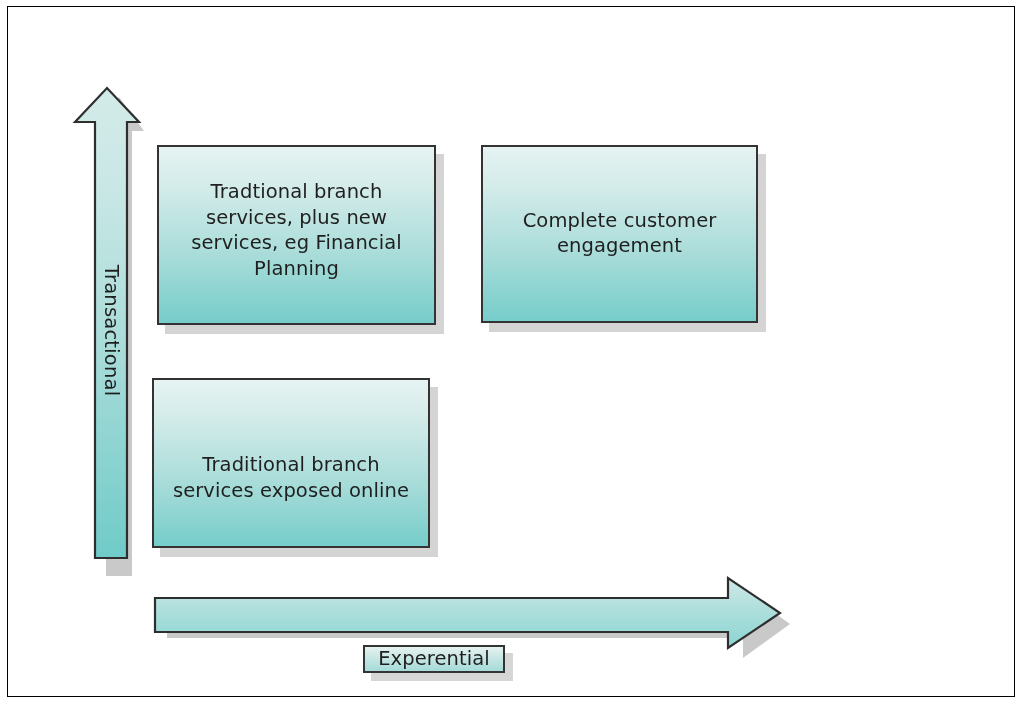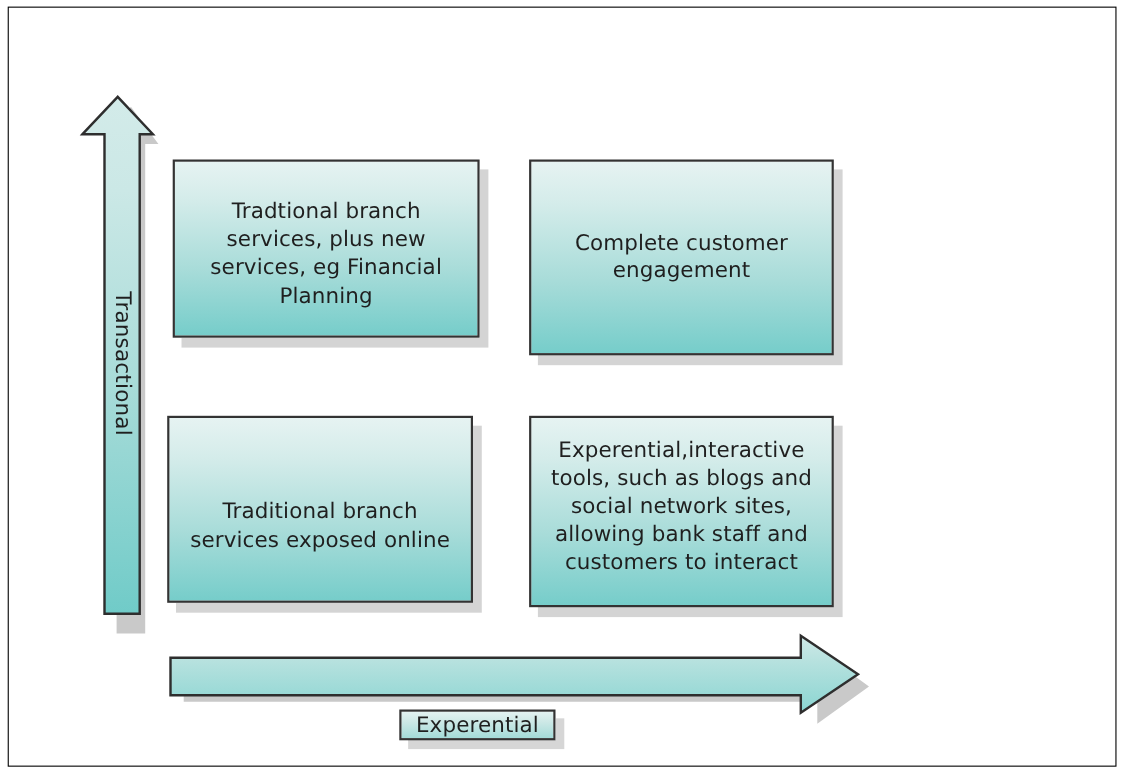--- a/index.html
+++ b/index.html
@@ -47,21 +47,21 @@
   .quad-text {
     text-align: center;
     font-size: 19.5px;
     line-height: 25.5px;
     letter-spacing: 0.1px;
     color: #1f1f1f;
     white-space: pre-line;
     padding: 0 6px;
   }
 
-  #box-tl { left: 157px; top: 145px; width: 279px; height: 162px; align-items: flex-start; }
+  #box-tl { left: 157px; top: 145px; width: 279px; height: 180px; align-items: flex-start; }
   #box-tl .quad-text { margin-top: 32px; }
 
   #box-tr { left: 481px; top: 145px; width: 277px; height: 178px; align-items: center; }
   #box-tr .quad-text { margin-top: -2px; }
 
   #box-bl { left: 152px; top: 378px; width: 278px; height: 170px; align-items: flex-start; }
   #box-bl .quad-text { margin-top: 72px; }
 
   #box-br { left: 481px; top: 378px; width: 277px; height: 174px; align-items: flex-start; }
   #box-br .quad-text { margin-top: 16px; }
@@ -168,21 +168,14 @@
   <div class="quad-box" id="box-tr">
     <div class="quad-text">Complete customer
 engagement</div>
   </div>
 
   <div class="quad-box" id="box-bl">
     <div class="quad-text">Traditional branch
 services exposed online</div>
   </div>
 
-  <div class="quad-box" id="box-br">
-    <div class="quad-text">Experential,interactive
-tools, such as blogs and
-social network sites,
-allowing bank staff and
-customers to interact</div>
-  </div>
 
 </div>
 
 </body></html>

